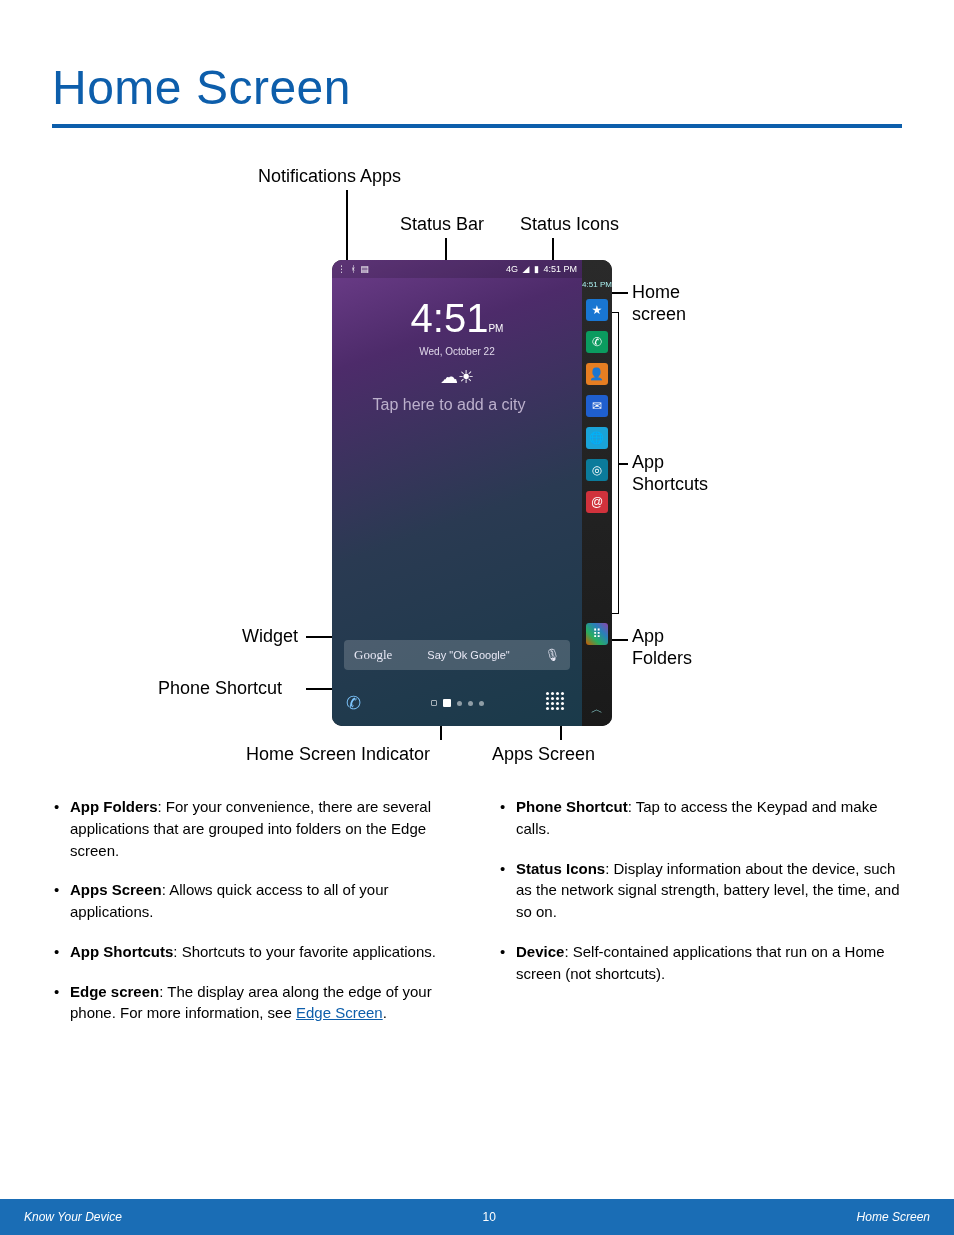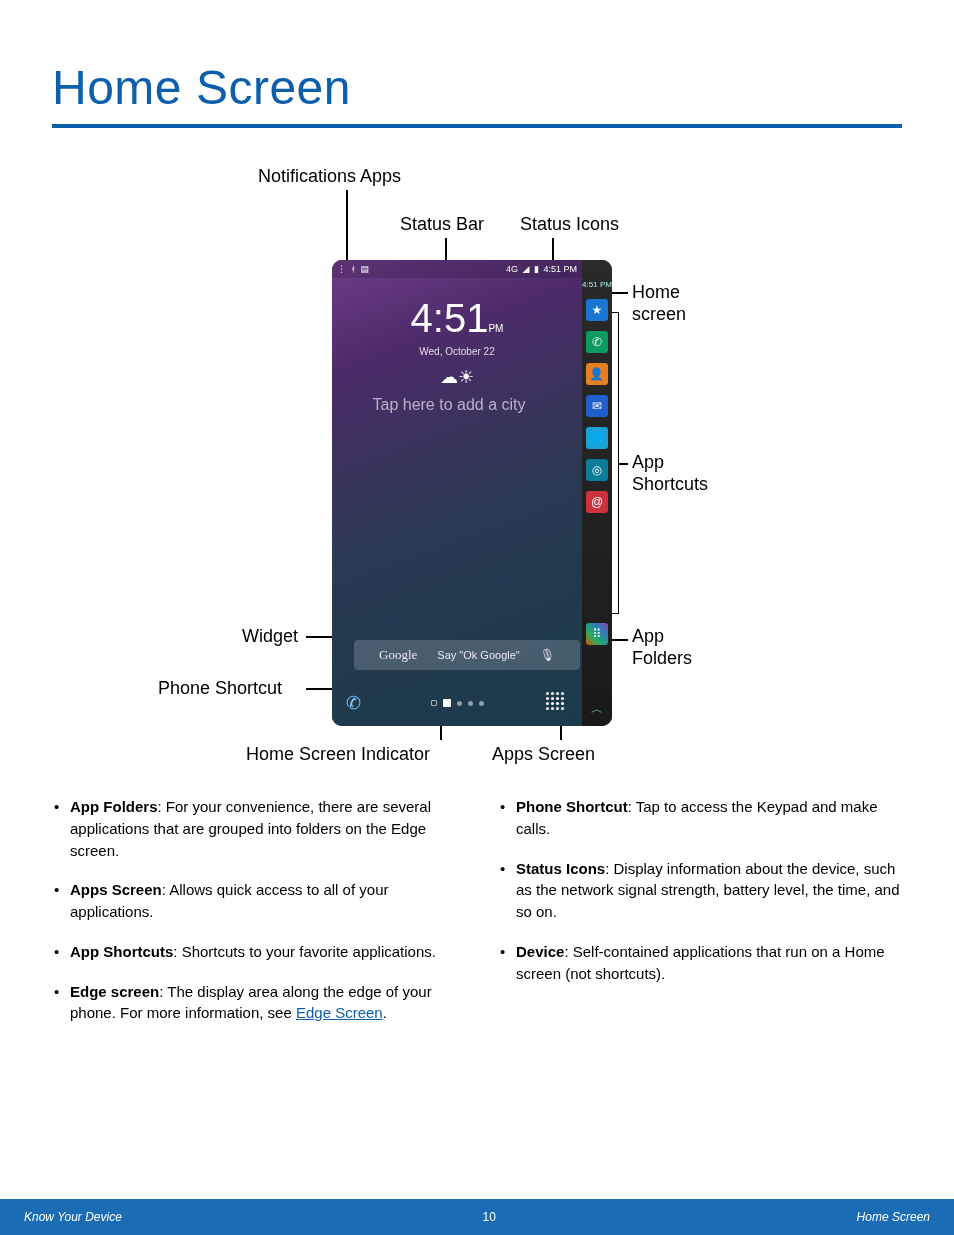--- a/index.html
+++ b/index.html
@@ -14,21 +14,21 @@
   .phone { position: absolute; left: 332px; top: 260px; width: 280px; height: 466px; background: #000; border-radius: 10px; overflow: hidden; }
   .phone-main { position: absolute; left: 0; top: 0; width: 250px; height: 466px; background: linear-gradient(160deg, #6d3d8a 0%, #4d2b6a 20%, #2a3a52 55%, #1a3a4a 100%); }
   .phone-edge { position: absolute; right: 0; top: 0; width: 30px; height: 466px; background: linear-gradient(180deg, #2a2a2a, #1a1a1a); padding-top: 18px; }
   .status-bar { position: absolute; left: 0; top: 0; width: 250px; height: 18px; display: flex; align-items: center; justify-content: space-between; padding: 0 4px; font-size: 9px; color: #fff; background: rgba(0,0,0,0.15); }
   .status-left span, .status-right span { margin: 0 1px; }
   .clock-time { position: absolute; top: 38px; width: 250px; text-align: center; color: #fff; font-size: 40px; font-weight: 200; line-height: 1; }
   .clock-time .ampm { font-size: 10px; vertical-align: baseline; }
   .clock-date { position: absolute; top: 86px; width: 250px; text-align: center; color: #e0d8ea; font-size: 10px; }
   .weather-icon { position: absolute; top: 106px; width: 250px; text-align: center; color: #fff; font-size: 18px; }
   .weather-hint { position: absolute; top: 136px; width: 234px; text-align: center; color: #bcb0cc; font-size: 16px; }
-  .google-widget { position: absolute; left: 22px; bottom: 56px; width: 226px; height: 30px; background: rgba(255,255,255,0.18); border-radius: 4px; display: flex; align-items: center; justify-content: space-between; padding: 0 25px; font-size: 11px; color: #e8e8f5; }
+  .google-widget { position: absolute; left: 12px; bottom: 56px; width: 226px; height: 30px; background: rgba(255,255,255,0.18); border-radius: 4px; display: flex; align-items: center; justify-content: space-between; padding: 0 10px; font-size: 11px; color: #e8e8f5; }
   .google-widget .g-logo { font-size: 13px; font-family: Georgia, serif; }
   .google-widget .mic::before { content: "\1F399"; font-size: 12px; }
   .bottom-bar { position: absolute; left: 0; bottom: 0; width: 250px; height: 46px; display: flex; align-items: center; justify-content: space-between; padding: 0 14px; }
   .phone-icon { width: 22px; height: 22px; color: #7fc7ff; font-size: 18px; }
   .hs-indicator { display: flex; gap: 6px; align-items: center; }
   .hs-indicator span { width: 5px; height: 5px; background: rgba(255,255,255,0.5); border-radius: 50%; display: inline-block; }
   .hs-indicator span.home { width: 8px; height: 8px; background: #fff; border-radius: 1px; }
   .apps-icon { width: 22px; height: 22px; display: grid; grid-template-columns: repeat(4,3px); grid-template-rows: repeat(4,3px); gap: 2px; }
   .apps-icon i { background: #fff; border-radius: 50%; }
 

